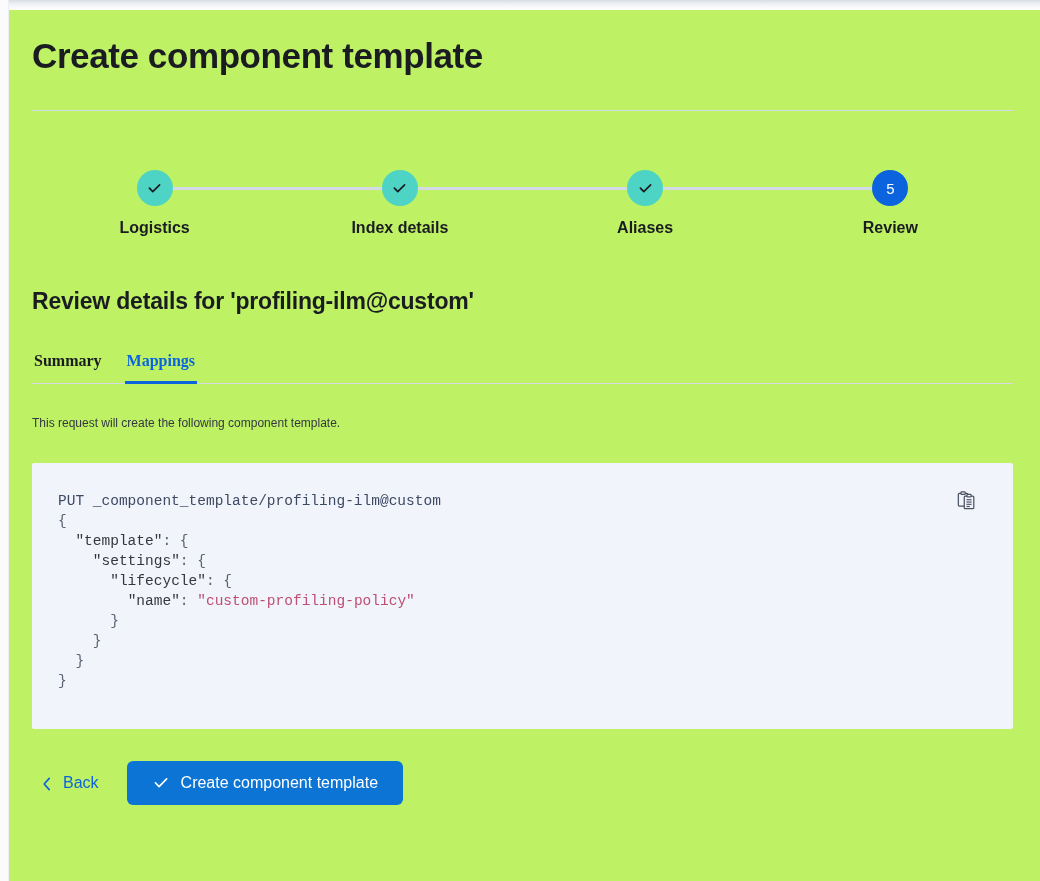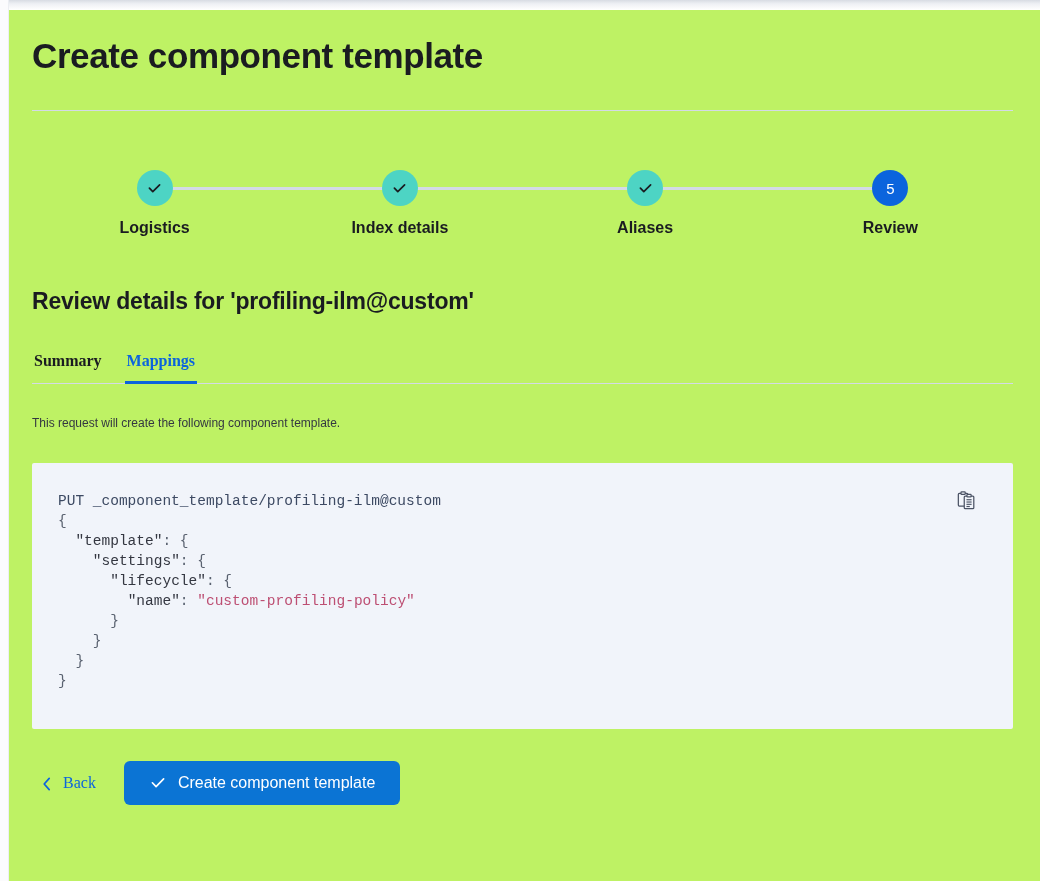--- a/index.html
+++ b/index.html
@@ -196,21 +196,21 @@
     margin-top: 32px;
   }
   .back-btn {
     display: flex;
     align-items: flex-end;
     gap: 9px;
     background: none;
     border: none;
     color: #0b64dd;
     font-size: 16px;
-    font-family: Liberation Serif, serif;
+    font-family: Liberation Sans, sans-serif;
     cursor: pointer;
     padding: 6px 8px;
   }
   .primary-btn {
     display: flex;
     align-items: center;
     gap: 11px;
     background: #0b74d4;
     color: #ffffff;
     border: none;

